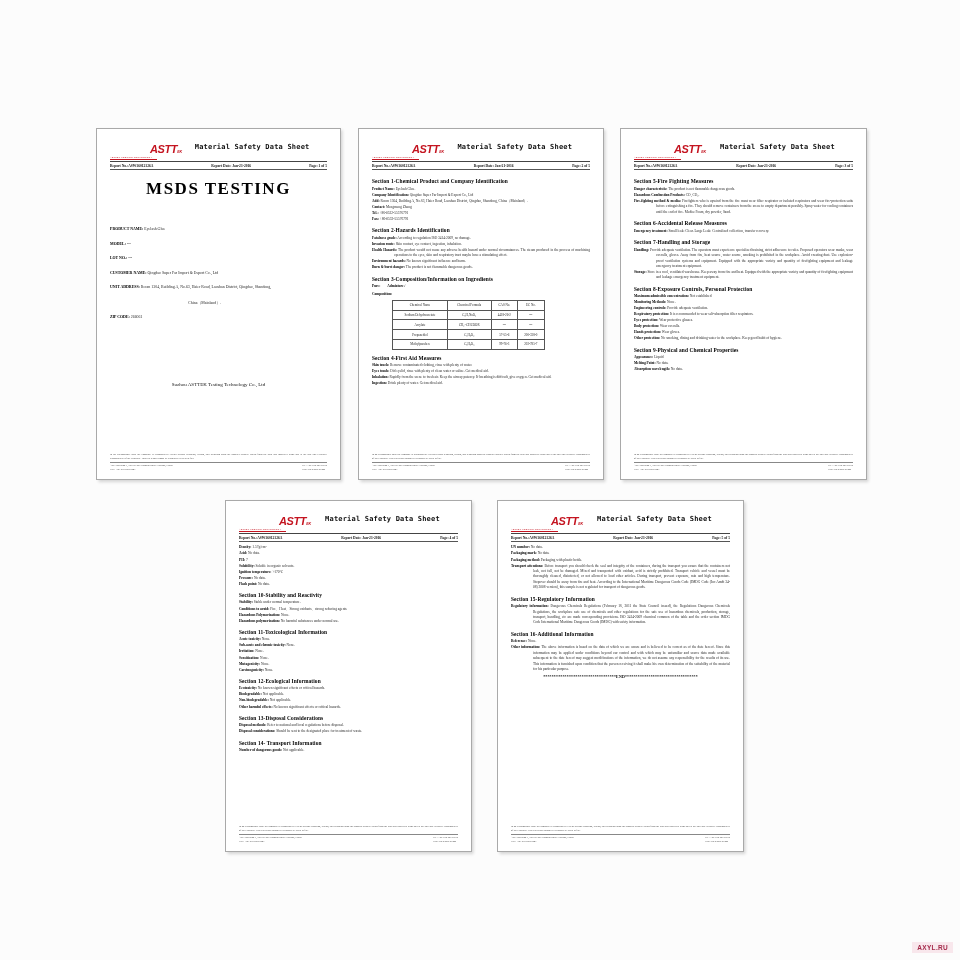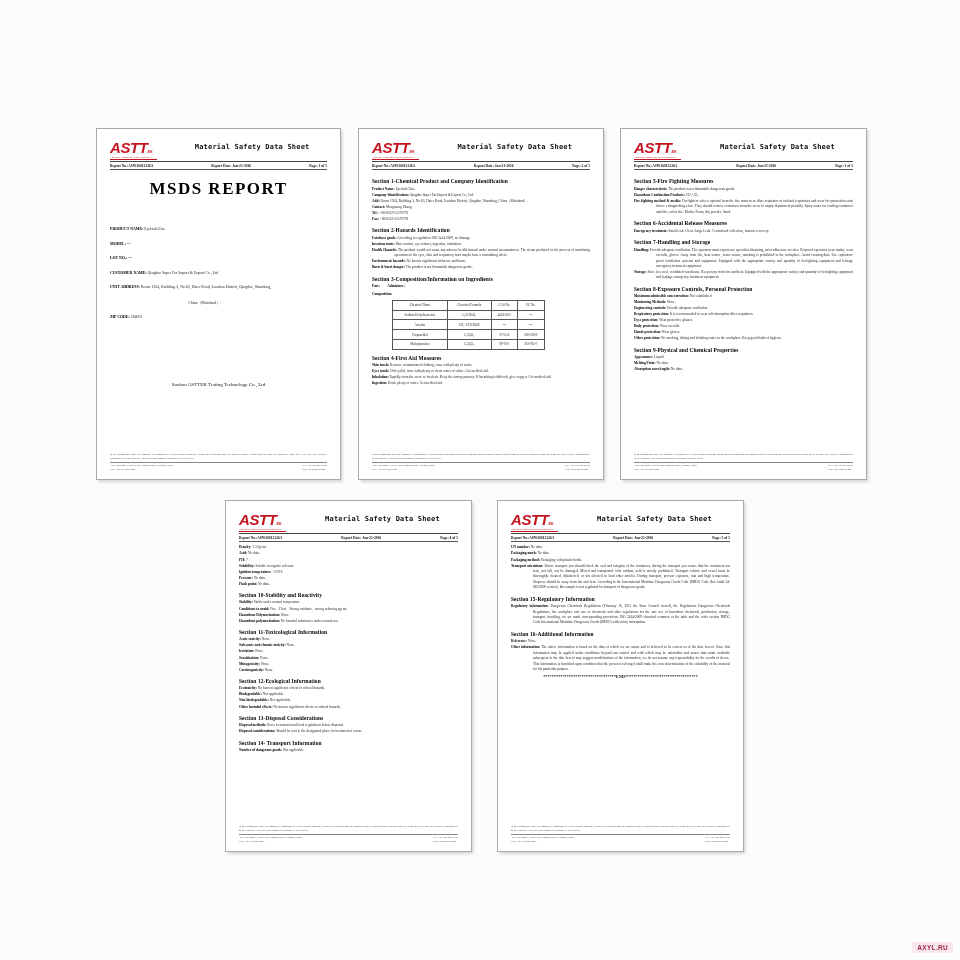--- a/index.html
+++ b/index.html
@@ -11,22 +11,22 @@
   }
   .page {
     position:absolute; background:#fff; border:1px solid #a9a9a9;
     box-shadow:1.5px 2px 3px rgba(0,0,0,0.16);
     padding:11px 13px 44px 13px; overflow:hidden;
   }
   
   .hdr-row1 { display:flex; align-items:flex-end; border-bottom:0.6px solid #444; padding-bottom:1px; }
   .logo { width:31%; }
   .logo-row { line-height:1; white-space:nowrap; }
-  .logo-main { color:#c41420; font-style:italic; font-weight:bold; font-size:15px;
-               font-family:"Liberation Sans", sans-serif; letter-spacing:-0.4px; }
+  .logo-main { color:#c41420; font-style:italic; font-weight:bold; font-size:11px;
+               font-family:"Liberation Sans", sans-serif; letter-spacing:-0.4px;margin-left:40px; }
   .logo-sup { color:#c41420; font-style:italic; font-weight:bold; font-size:3.6px;
               font-family:"Liberation Sans", sans-serif; }
   .logo-tag { color:#c41420; font-size:2.3px; letter-spacing:0.25px;
               font-family:"Liberation Sans", sans-serif; white-space:nowrap; }
   .logo-bar { height:1.7px; background:#c41420; width:47px; margin-top:0.6px; }
   .doc-title { flex:1; text-align:center; font-family:"DejaVu Sans Mono", monospace;
                font-weight:bold; font-size:7px; letter-spacing:0.2px; padding-bottom:9px; color:#111; }
   .hdr-row2 { display:flex; justify-content:space-between; font-weight:bold; font-size:3.6px;
               padding:1.6px 0 1.6px 0; border-bottom:0.6px solid #555; color:#111; }
   
@@ -72,21 +72,21 @@
           <div class="doc-title">Material Safety Data Sheet</div>
         </div>
         <div class="hdr-row2">
           <span>Report No.:ASW16012126A</span>
           <span>Report Date:  Jan-21-2016</span>
           <span>Page:  1 of 5</span>
         </div>
       </div>
       <div class="p-body">
         <div class="gap" style="height: 6px;"></div>
-        <div class="msds-title">MSDS REPORT</div>
+        <div class="msds-title">MSDS TESTING</div>
         <div class="gap" style="height: 28px;"></div>
         <div class="kv1"><b>PRODUCT NAME:</b><span> Eyelash Glue</span></div>
         <div class="kv1"><b>MODEL:</b><span> ---</span></div>
         <div class="kv1"><b>LOT NO.:</b><span> ---</span></div>
         <div class="kv1"><b>CUSTOMER NAME:</b><span> Qingdao Super Far Import &amp; Export Co., Ltd</span></div>
         <div class="kv1"><b>UNIT ADDRESS:</b><span> Room 1304, Building A, No.63, Haier Road, Laoshan District, Qingdao, Shandong,</span></div>
         <div class="ctr-sub">China（Mainland）.</div>
         <div class="kv1"><b>ZIP CODE:</b><span> 266061</span></div>
         <div class="gap" style="height: 52px;"></div>
         <div class="ctr">Suzhou ASTTEK Testing Technology Co., Ltd</div>

